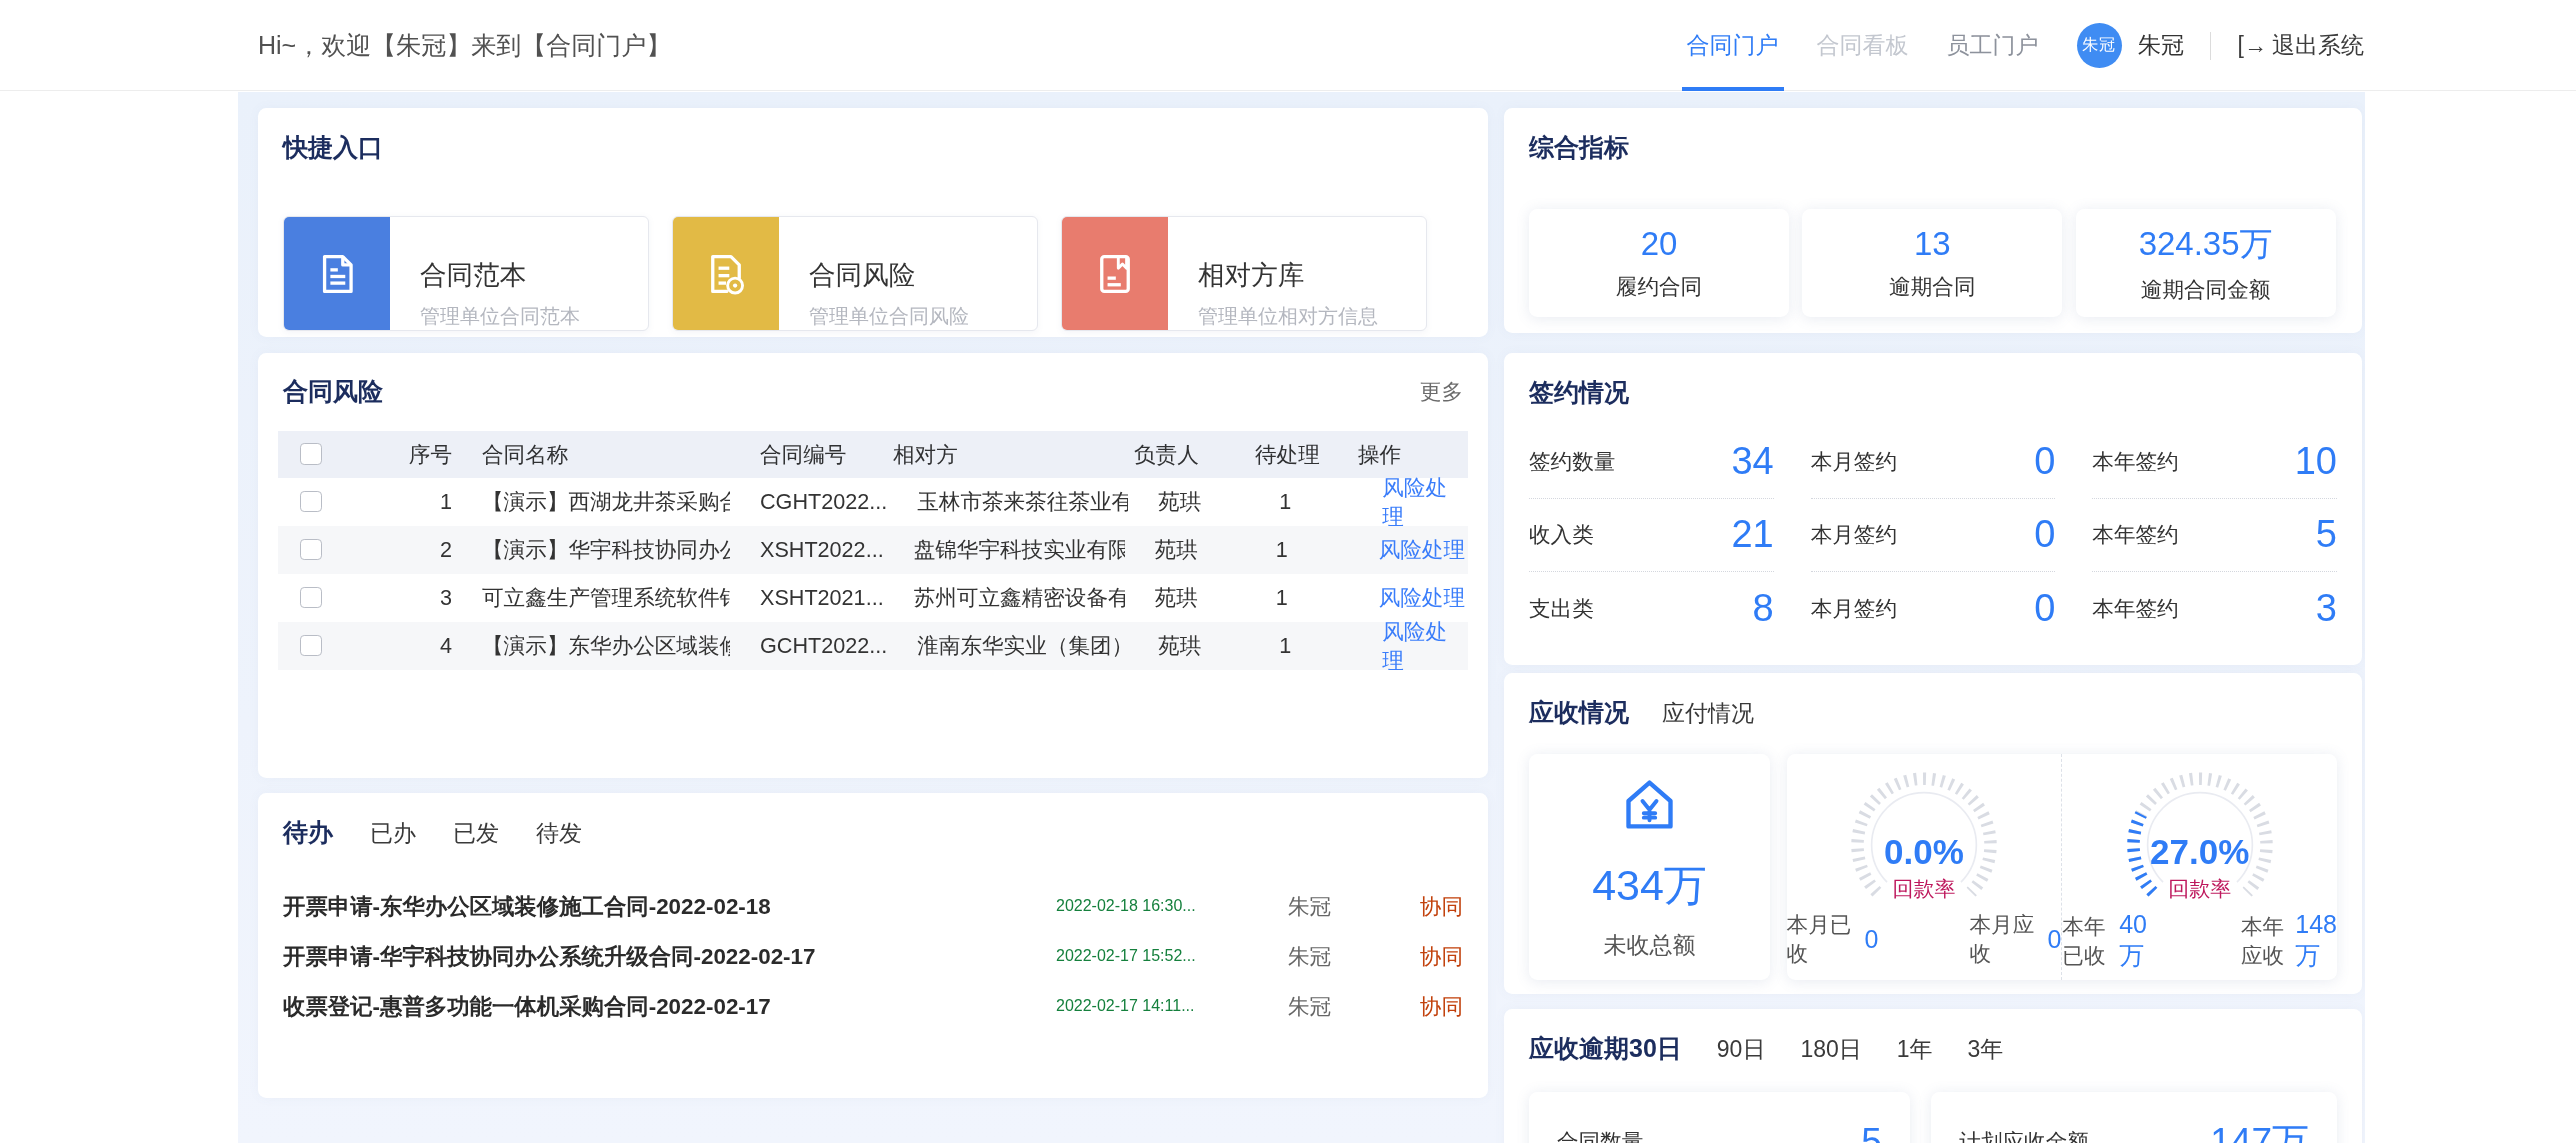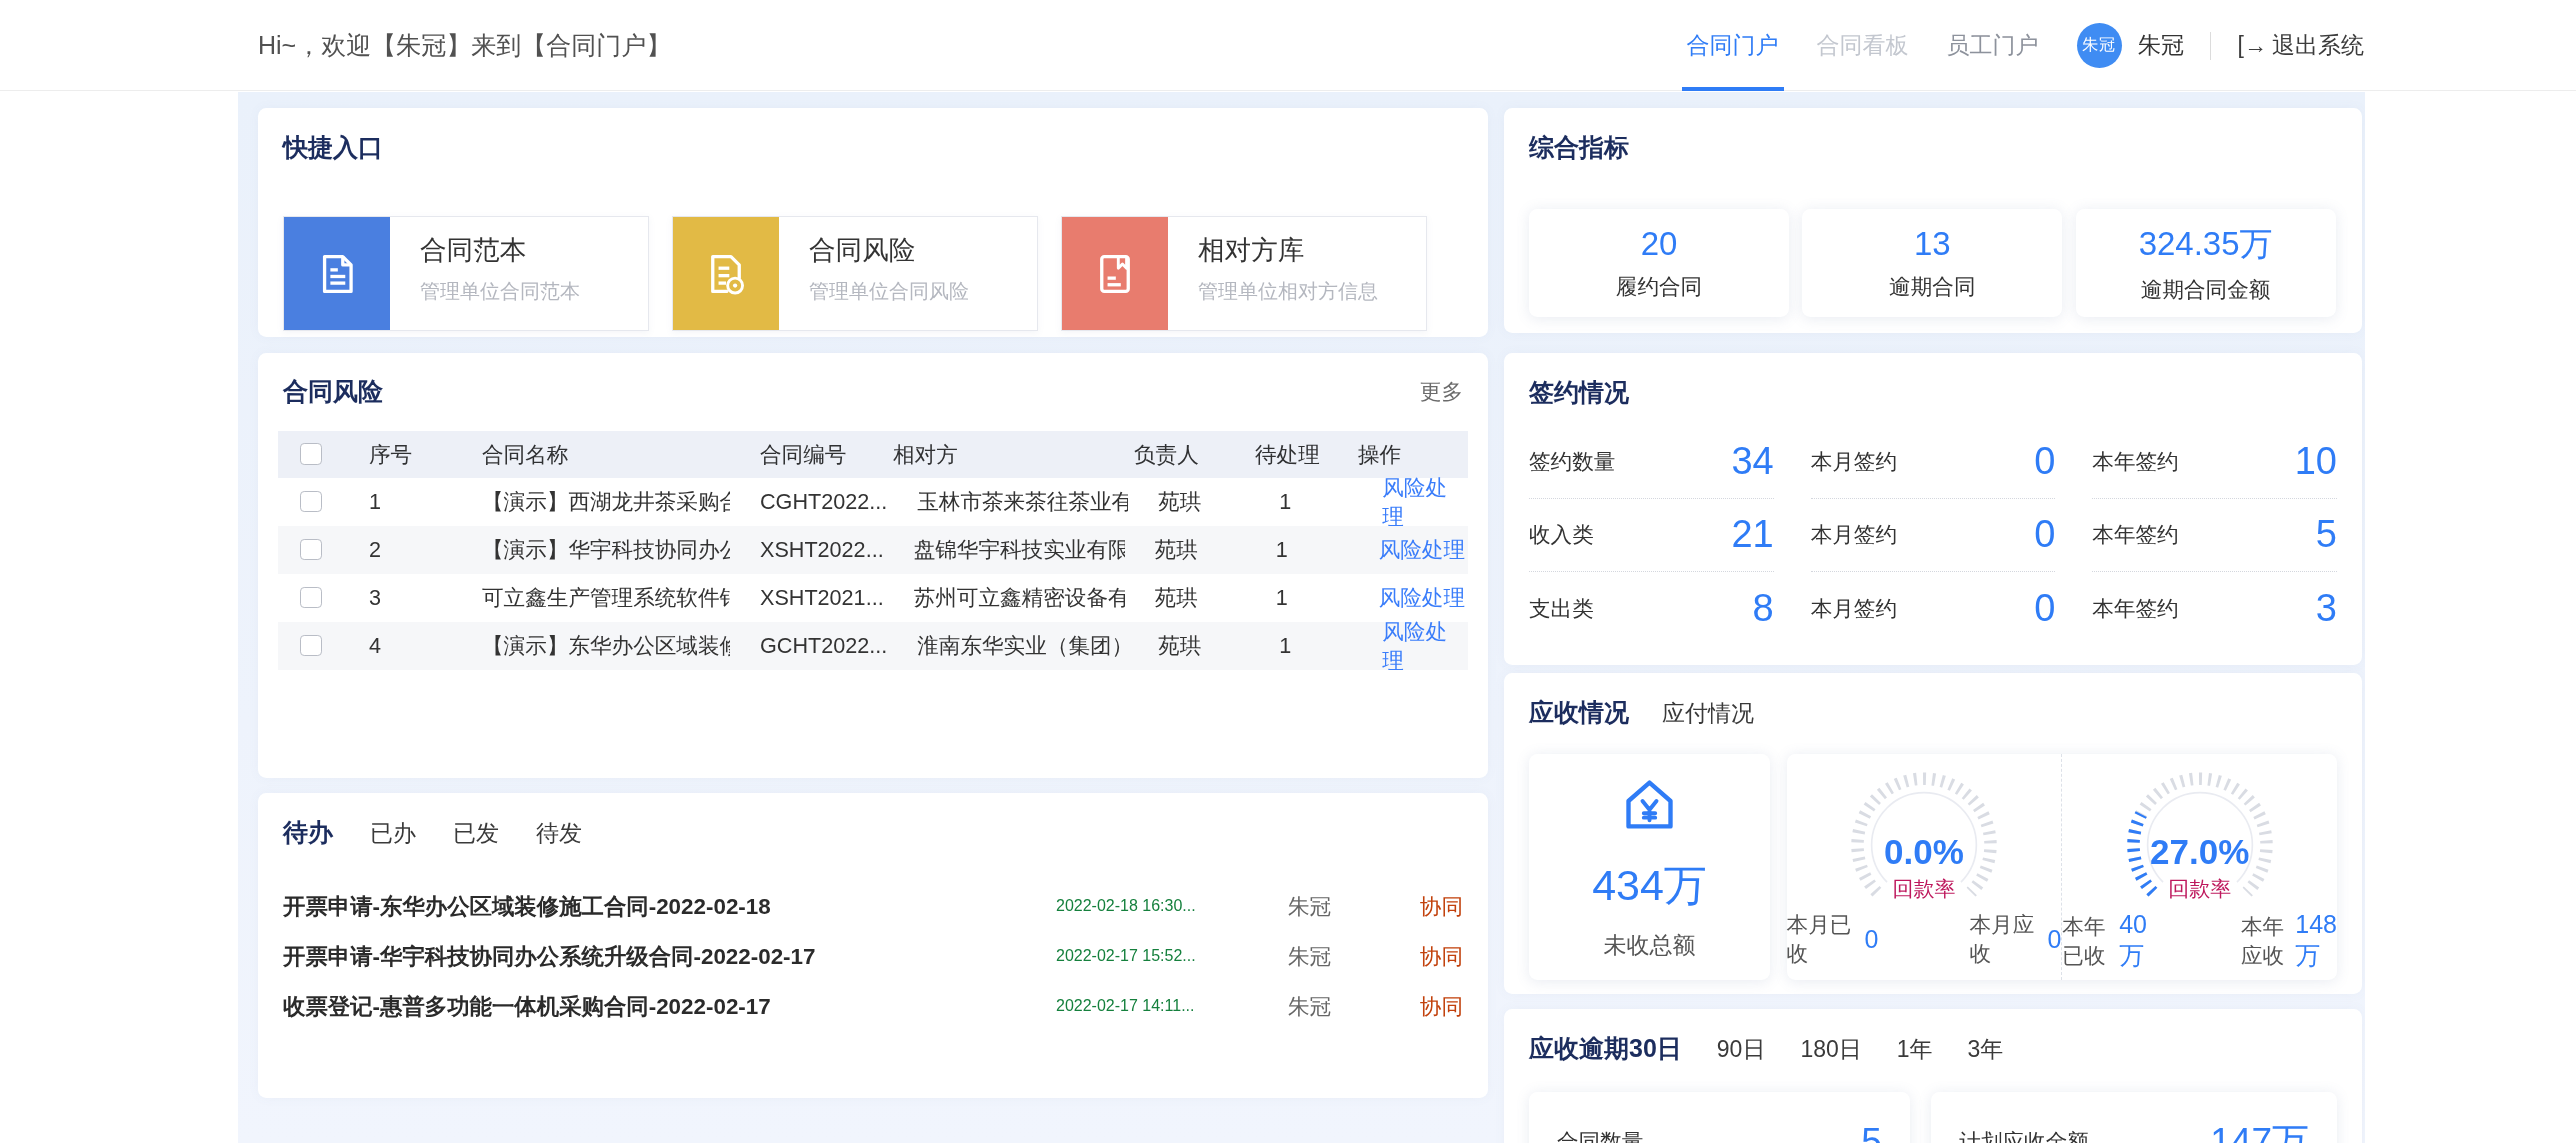--- a/index.html
+++ b/index.html
@@ -25,38 +25,38 @@
 
   
   .main { position:absolute; left:238px; top:92px; width:2127px; height:1051px;
     background:linear-gradient(180deg,#eaf1fb 0%,#eef3fc 60%,#f1f5fd 100%); overflow:hidden; }
   .card { position:absolute; background:#fff; border-radius:8.3px; box-shadow:0 0 11.6px rgba(96,118,166,0.05); }
   .card-title { font-size:25px; font-weight:700; color:#1c2d5e; }
 
   
   #quick { left:20px; top:16px; width:1230px; height:229px; padding:23px 25px; }
   .quick-row { display:flex; gap:23px; margin-top:52px; }
-  .quick-tile { width:366px; height:115px; border:0.8px solid #e6e8ee; border-radius:0; background:#fff;
-    display:flex; overflow:hidden; cursor:pointer; box-shadow:0 1.7px 6.6px rgba(120,130,160,0.08); }
+  .quick-tile { width:366px; height:115px; border:0.8px solid #e6e8ee; border-radius:6px; background:#fff;
+    display:flex; overflow:hidden; cursor:pointer; box-shadow:0 1.7px 6.6px rgba(120,130,160,0.08);align-items:flex-end; }
   .quick-ico { width:106px; height:100%; flex:0 0 106px; display:flex; align-items:center; justify-content:center; }
   .quick-txt { padding:15px 0 0 30px; }
   .quick-txt .qt { font-size:26.6px; color:#333; }
   .quick-txt .qs { font-size:20px; color:#b4b7bf; margin-top:10px; }
 
   
   #risk { left:20px; top:261px; width:1230px; height:425px; padding:21.6px 0 0 0; }
   .risk-head { display:flex; justify-content:space-between; align-items:center; padding:0 25px; }
   .more-link { font-size:21.6px; color:#6b6b6b; cursor:pointer; }
   .tbl { margin:23px 20px 0 20px; }
   .trow { display:flex; align-items:center; height:48px; font-size:21.6px; color:#333; }
   .trow.thead { height:47px; background:#edf0f7; color:#303133; }
   .trow.even { background:#f6f7f9; }
   .c-cb { flex:0 0 66px; display:flex; justify-content:center; }
   .cb { width:21.6px; height:21.6px; border:1.7px solid #b9bdc6; border-radius:4.2px; background:#fff; cursor:pointer; }
-  .c-seq { flex:0 0 108px; padding-left:25px; }
+  .c-seq { flex:0 0 108px; padding-left:25px;text-align:right; }
   .c-name { flex:0 0 278px; padding-left:30px; white-space:nowrap; overflow:hidden; }
   .c-code { flex:0 0 133px; padding-left:30px; white-space:nowrap; }
   .c-party { flex:0 0 241px; padding-left:30px; white-space:nowrap; overflow:hidden; }
   .c-owner { flex:0 0 108px; padding-left:30px; }
   .c-pend { flex:0 0 108px; padding-left:43px; }
   .c-act { flex:1; padding-left:38px; }
   .risk-link { color:#3a7dfa; cursor:pointer; }
 
   
   #todo { left:20px; top:701px; width:1230px; height:305px; padding:23px 25px; }

